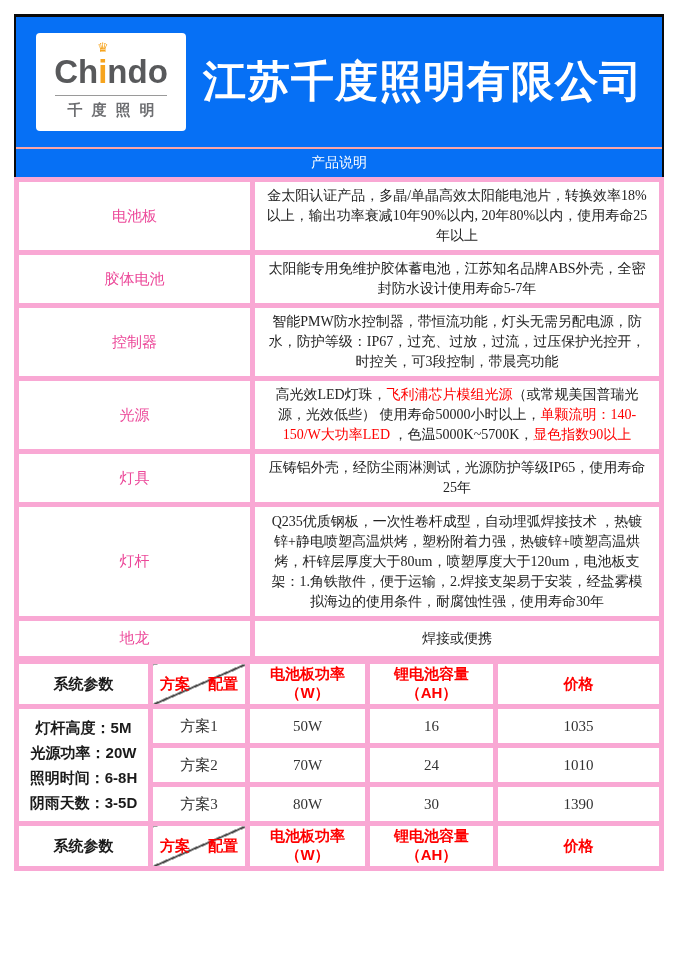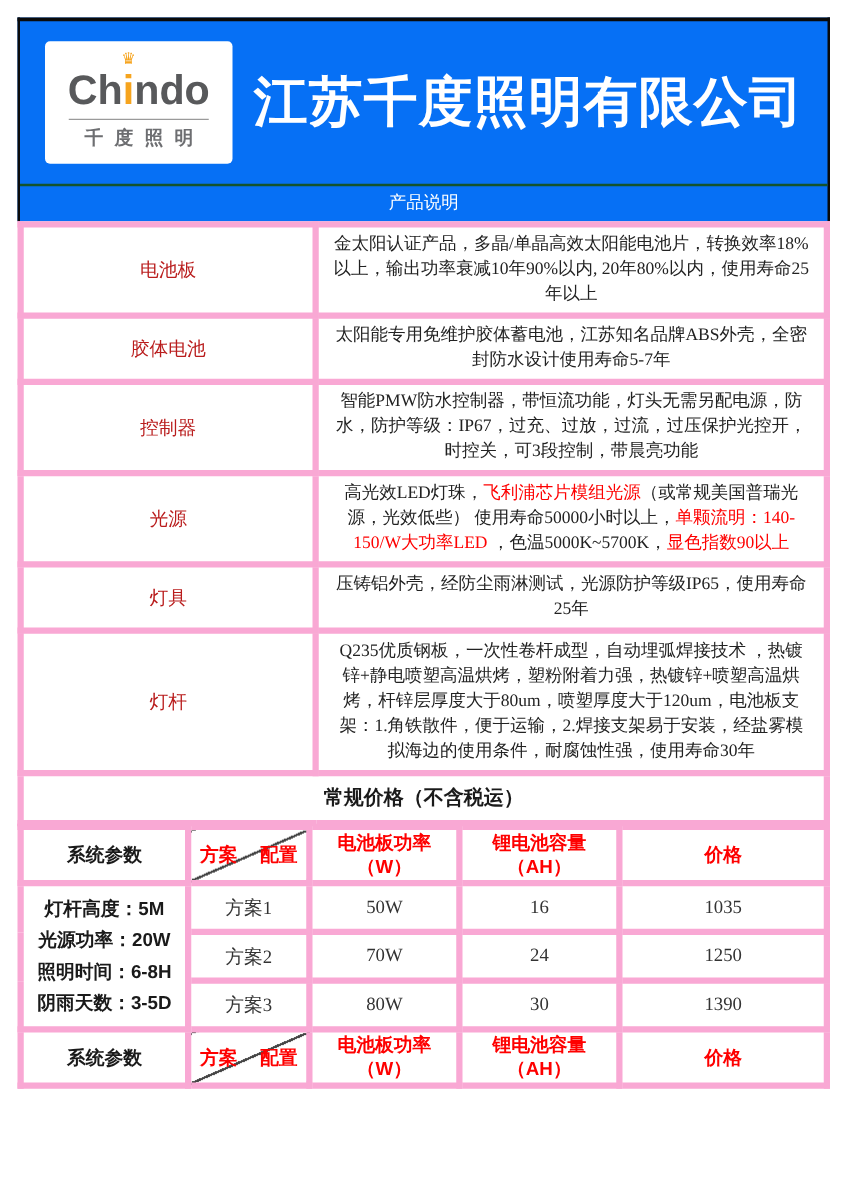--- a/index.html
+++ b/index.html
@@ -44,34 +44,34 @@
     font-size: 15px; font-weight: 600; color: #6d6e71;
     letter-spacing: 9px; padding-left: 9px; 
   }
   .company-name {
     flex: 1; text-align: center;
     font-family: "Liberation Sans", "DejaVu Sans", sans-serif;
     font-size: 43px; font-weight: bold; color: #ffffff;
     letter-spacing: 1px; margin: 0; padding-right: 2px;
   }
   .banner {
-    border-top: 2px solid #14532d;
+    border-top: 2px solid #fca5a5;
     height: 30px; line-height: 28px;
     text-align: center; color: #ffffff; font-size: 14px;
   }
 
   
   table { width: 100%; border-collapse: collapse; table-layout: fixed; }
   .spec-table, .price-table { border: 2px solid #0a0a0a; }
   .price-table { margin-top: -2px; }
   td { border: 5px solid #f9a8d4; vertical-align: middle; }
 
   .spec-label {
     width: 236px; text-align: center;
-    font-size: 15px; color: #b91c1c;
+    font-size: 15px; color: #ec4899;
   }
   .spec-desc {
     text-align: center; font-size: 14px; line-height: 20px;
     padding: 4px 10px; color: #222;
   }
   .red { color: #FE0000; }
 
   .r-h56 td { height: 56px; } .r-h44 td { height: 44px; }
   .r-h40 td { height: 40px; } .r-h64 td { height: 64px; }
   .r-h114 td { height: 114px; } .r-h46 td { height: 46px; }
@@ -144,22 +144,23 @@
       <td class="spec-desc"><span>高光效LED灯珠，</span><span class="red">飞利浦芯片模组光源</span><span>（或常规美国普瑞光源，光效低些） 使用寿命50000小时以上，</span><span class="red">单颗流明：140-150/W大功率LED</span><span> ，色温5000K~5700K，</span><span class="red">显色指数90以上</span></td>
     </tr>
     <tr class="r-h44">
       <td class="spec-label">灯具</td>
       <td class="spec-desc">压铸铝外壳，经防尘雨淋测试，光源防护等级IP65，使用寿命25年</td>
     </tr>
     <tr class="r-h114">
       <td class="spec-label">灯杆</td>
       <td class="spec-desc">Q235优质钢板，一次性卷杆成型，自动埋弧焊接技术 ，热镀锌+静电喷塑高温烘烤，塑粉附着力强，热镀锌+喷塑高温烘烤，杆锌层厚度大于80um，喷塑厚度大于120um，电池板支架：1.角铁散件，便于运输，2.焊接支架易于安装，经盐雾模拟海边的使用条件，耐腐蚀性强，使用寿命30年</td>
     </tr>
-    <tr>
-      <td class="price-title-cell" colspan="2">常规价格（不含税运）</td>
+    <tr class="r-h40">
+      <td class="spec-label">地龙</td>
+      <td class="spec-desc">焊接或便携</td>
     </tr>
   </tbody>
     </table>
 
   <table class="price-table">
     <colgroup>
       <col style="width:134px">
         <col style="width:97px">
         <col style="width:120px">
         <col style="width:128px">
@@ -187,21 +188,21 @@
       </td>
       <td class="plan-name">方案1</td>
       <td class="plan-val">50W</td>
       <td class="plan-val">16</td>
       <td class="plan-val">1035</td>
     </tr>
     <tr>
       <td class="plan-name">方案2</td>
       <td class="plan-val">70W</td>
       <td class="plan-val">24</td>
-      <td class="plan-val">1250</td>
+      <td class="plan-val">1010</td>
     </tr>
     <tr>
       <td class="plan-name">方案3</td>
       <td class="plan-val">80W</td>
       <td class="plan-val">30</td>
       <td class="plan-val">1390</td>
     </tr>
     <tr class="hdr-row">
       <td class="hdr hdr-black">系统参数</td>
       <td class="diag">

